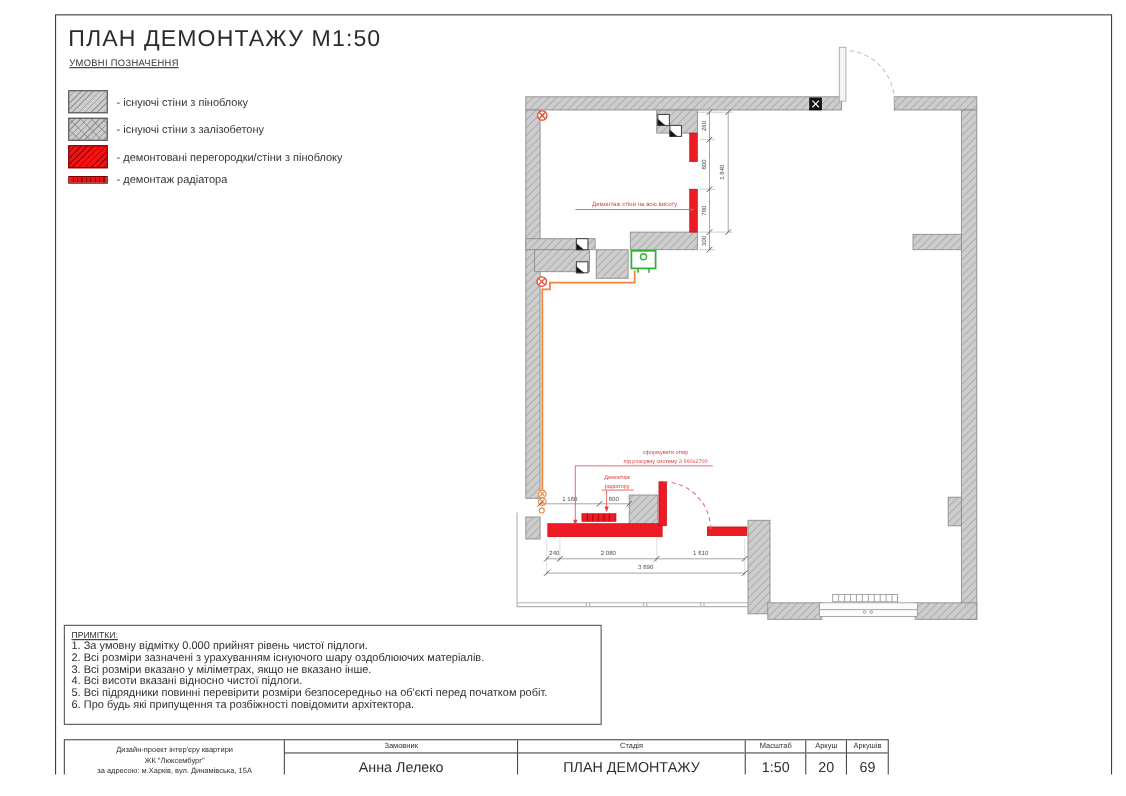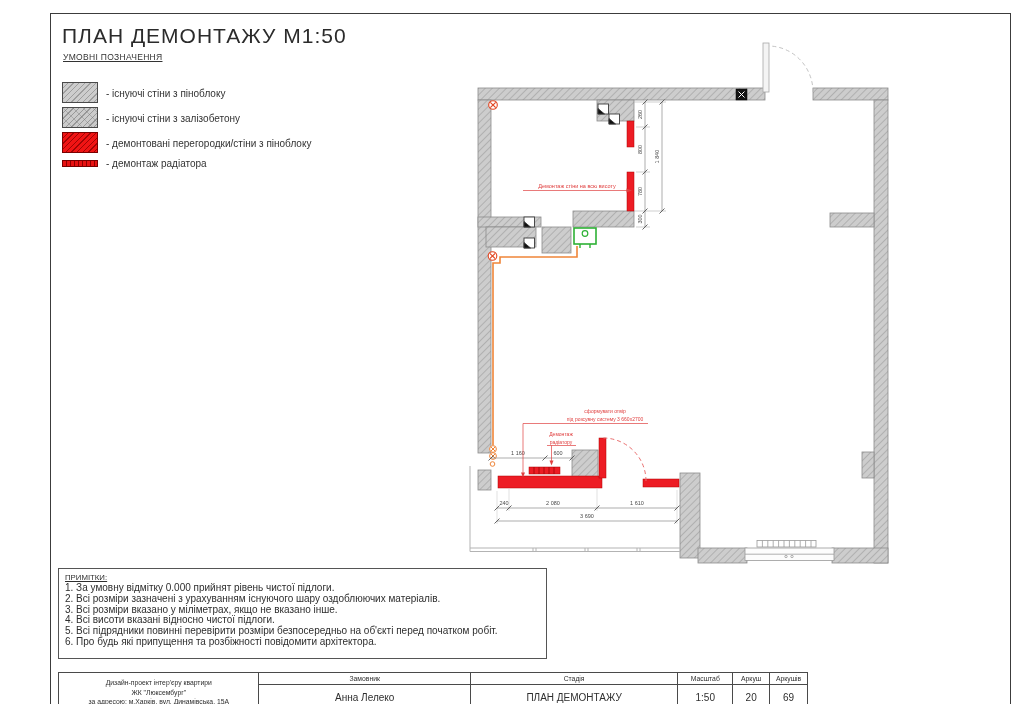--- a/index.html
+++ b/index.html
@@ -14,21 +14,21 @@
   .sw-red   { background:#f01414; background-image:repeating-linear-gradient(135deg, rgba(120,0,0,0) 0 3px, rgba(140,0,0,.8) 3px 4px); border-color:#7a0000; }
   .sw-radbar{ position:absolute; width:36px; height:7px; border:1px solid #7a0000; background:repeating-linear-gradient(90deg, #e81212 0 3px, #8f0000 3px 4px); }
   .legend-label { position:absolute; font-size:10px; color:#333; white-space:nowrap; }
   .notes { position:absolute; left:58px; top:568px; width:489px; height:91px; border:1px solid #555; padding:4px 6px; color:#2e2e2e; }
   .notes-heading { font-size:7.8px; text-decoration:underline; margin-bottom:1px; }
   .note-line { font-size:10px; line-height:10.8px; white-space:nowrap; }
   .tb { position:absolute; left:58px; top:672px; width:750px; height:38px; border:1px solid #4a4a4a; display:flex; color:#2e2e2e; background:#fff; }
   .tb-col { border-left:1px solid #4a4a4a; display:flex; flex-direction:column; }
   .tb-col:first-child { border-left:none; }
   .tb-head { height:12px; border-bottom:1px solid #4a4a4a; font-size:6.8px; display:flex; align-items:center; justify-content:center; }
-  .tb-val { flex:1; font-size:10px; display:flex; align-items:center; justify-content:center; text-align:center; }
+  .tb-val { flex:1; font-size:13px; display:flex; align-items:center; justify-content:center; text-align:center; }
   .tb-project { width:200px; justify-content:center; padding-top:3px; }
   .tb-project div { font-size:6.8px; line-height:9.5px; text-align:center; white-space:nowrap; }
   .logo { position:absolute; left:808px; top:670px; width:200px; height:41px; background:#fff; border:2px solid #101010; padding:1px 3px; }
   .logo-name { font-size:24px; font-weight:bold; letter-spacing:1px; color:#101010; text-align:center; line-height:24px; }
   .logo-bar { background:#101010; color:#fff; font-size:7px; font-weight:bold; letter-spacing:2.1px; text-align:center; height:11px; line-height:11px; }
   svg text { font-family:"Liberation Sans", sans-serif; }
   .dim { font-size:5.5px; fill:#4a4a4a; }
   .red-label { font-size:5px; fill:#e04040; }
   .red-label-lg { font-size:5.5px; fill:#e04040; }
 </style>

